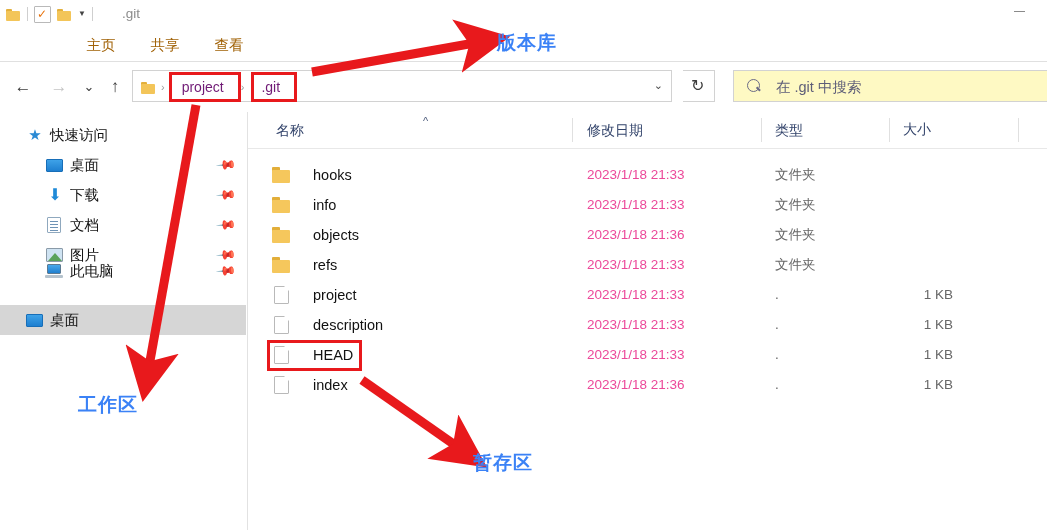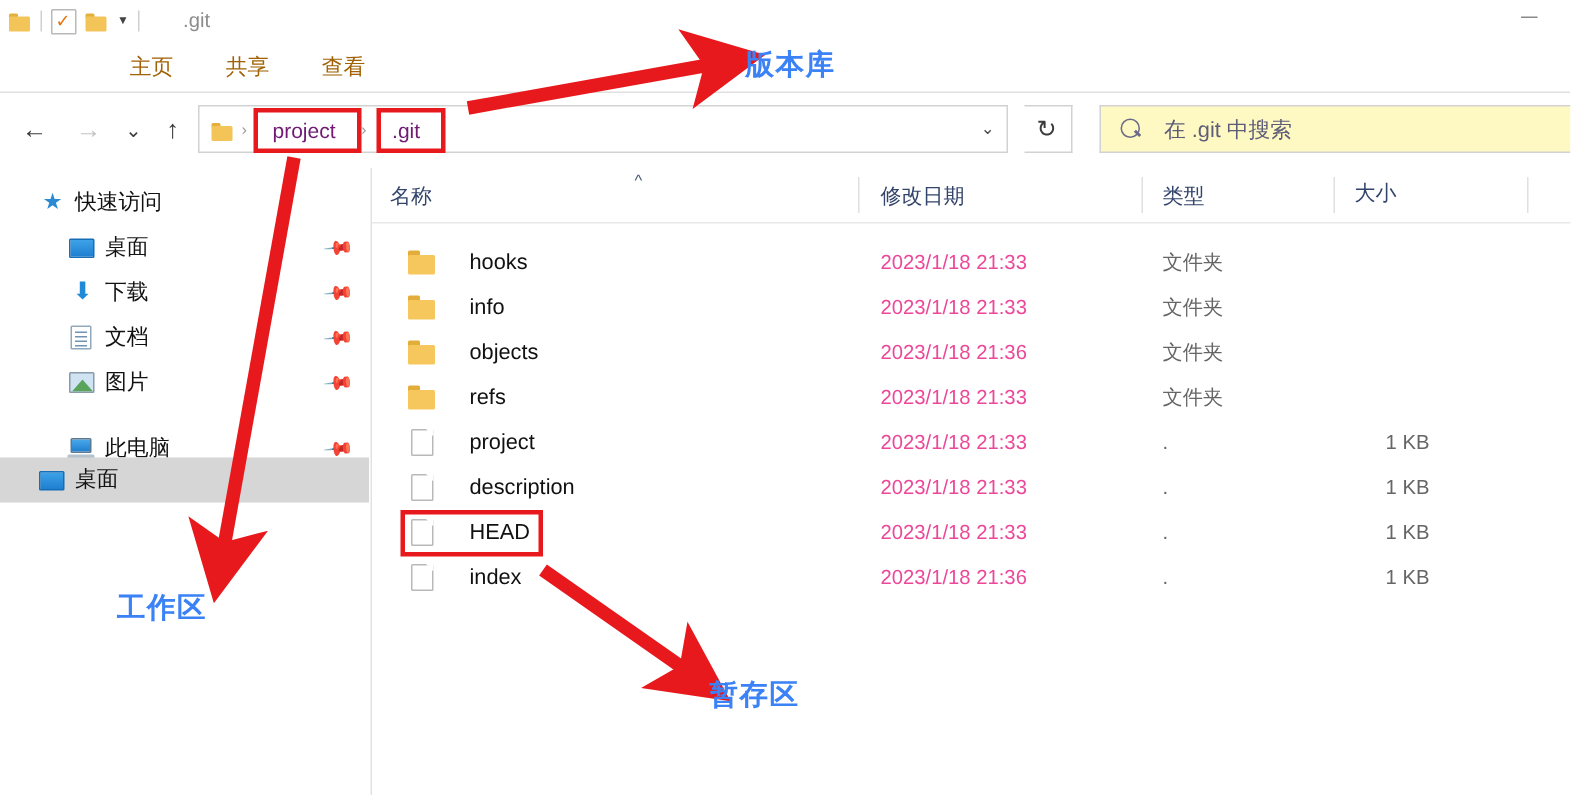--- a/index.html
+++ b/index.html
@@ -161,40 +161,40 @@
     <span class="lbl" style="left:70px;">文档</span>
     <span class="pin">📌</span>
   </div>
 
   <div class="side-item" style="top:128px;">
     <span class="sb-ico ico-pic" style="left:46px;"></span>
     <span class="lbl" style="left:70px;">图片</span>
     <span class="pin">📌</span>
   </div>
 
-  <div class="side-item" style="top:172px;">
+  <div class="side-item" style="top:144px;">
     <span class="sb-ico ico-pc" style="left:45px;">
       <span class="scr"></span>
         <span class="base"></span>
     </span>
     <span class="lbl" style="left:70px;">此电脑</span>
     <span class="pin">📌</span>
   </div>
 
   <div class="side-item sel" style="top:193px;">
     <span class="sb-ico ico-desktop" style="left:26px;"></span>
     <span class="lbl" style="left:50px;">桌面</span>
   </div>
 </div>
 
 <div class="content">
 
   <div class="col-head">
     <div class="sort-caret">^</div>
-    <div class="ch" style="left:12px;">名称</div>
+    <div class="ch" style="left:28px;">名称</div>
     <div class="col-div" style="left:324px;"></div>
     <div class="ch" style="left:339px;">修改日期</div>
     <div class="col-div" style="left:513px;"></div>
     <div class="ch" style="left:527px;">类型</div>
     <div class="col-div" style="left:641px;"></div>
     <div class="ch" style="left:655px;font-family:Liberation Serif, serif;">大小</div>
     <div class="col-div" style="left:770px;"></div>
   </div>
 
   <div class="row" style="top:48px;">

